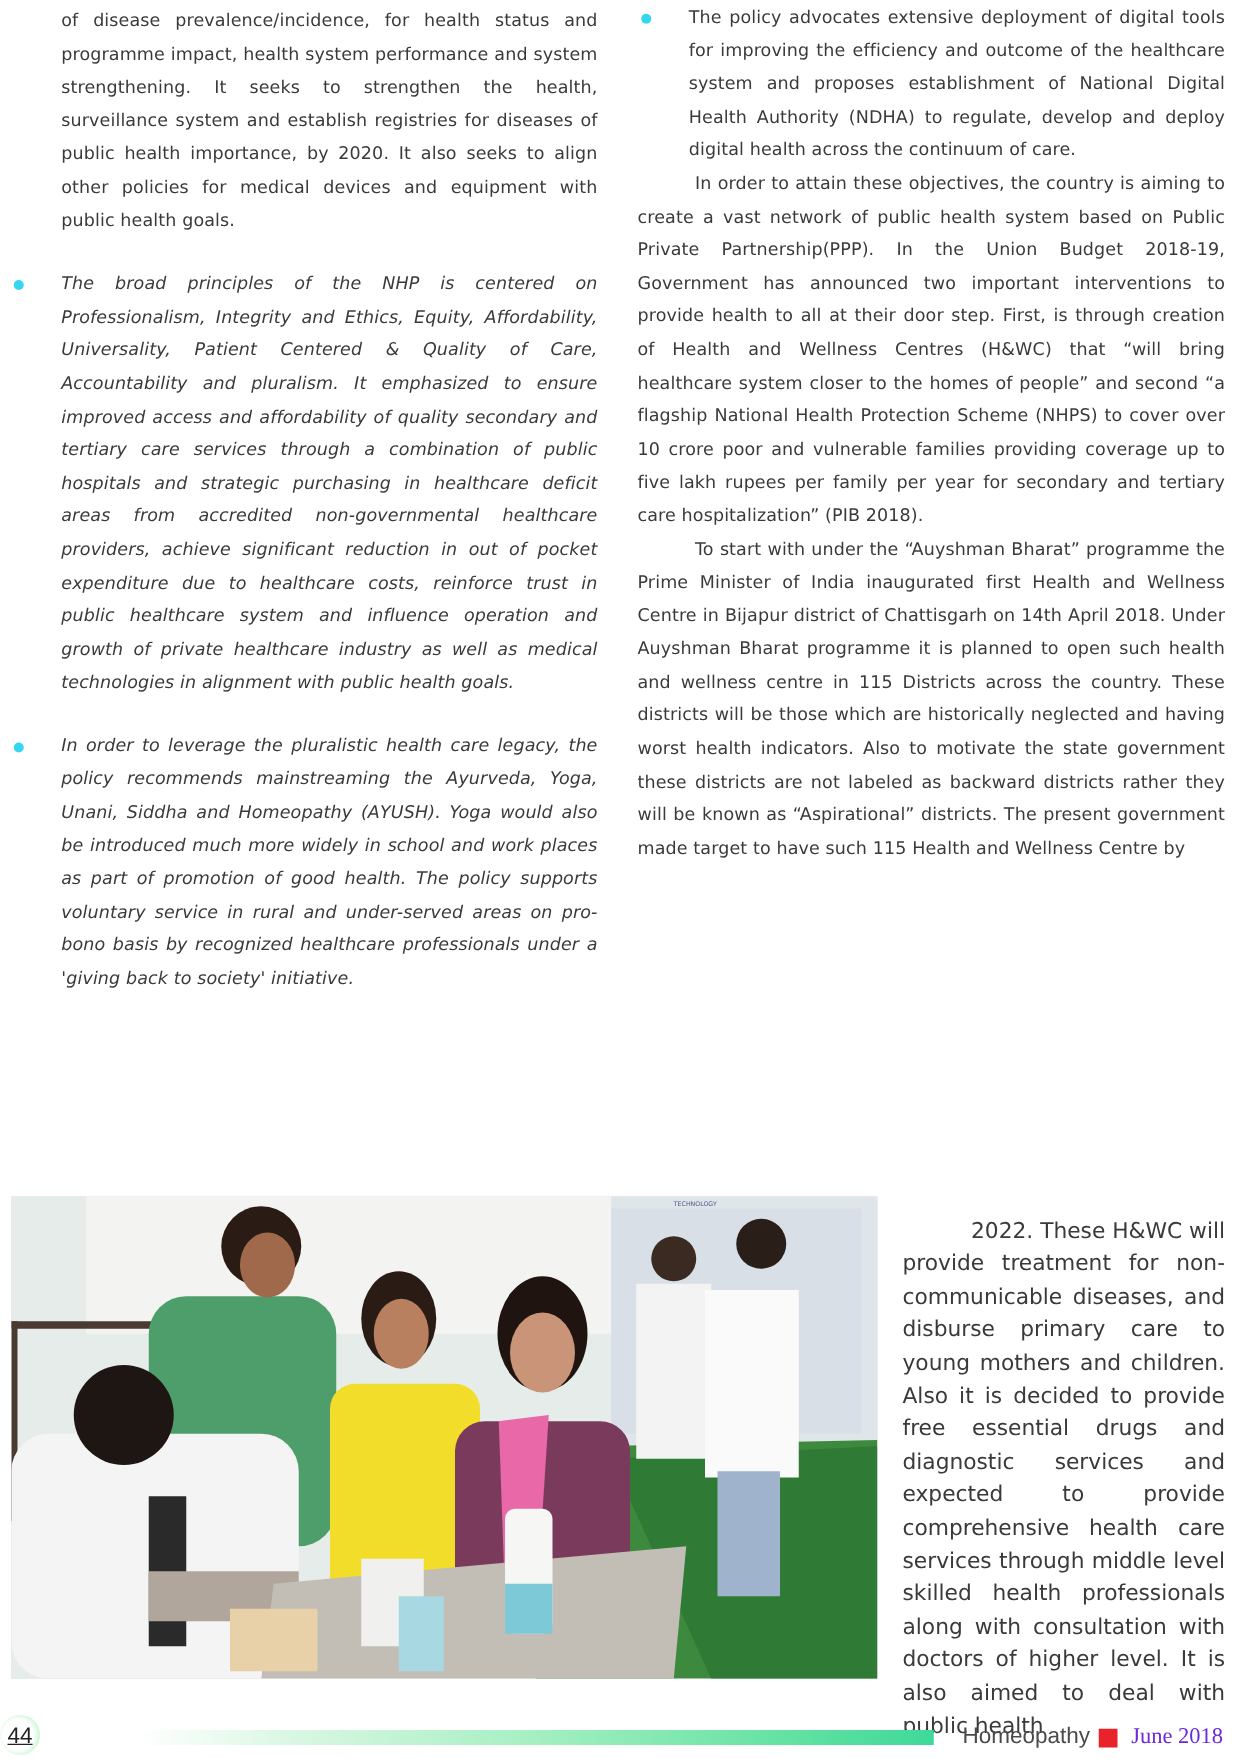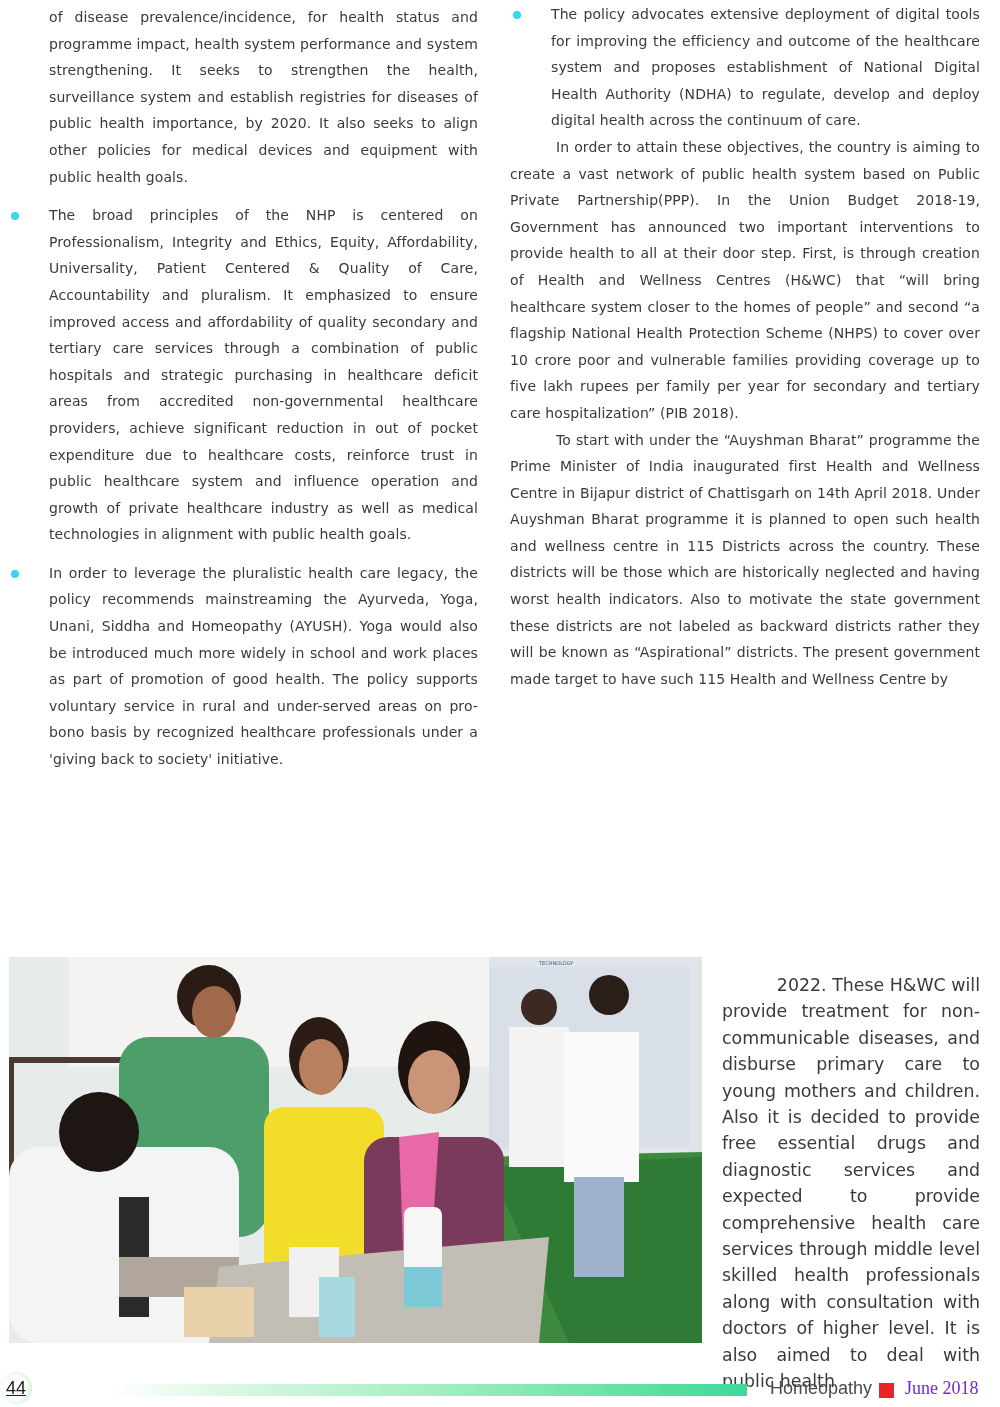--- a/index.html
+++ b/index.html
@@ -6,21 +6,21 @@
     body { width: 1000px; height: 1407px; position: relative; overflow: hidden;
       font-family: "DejaVu Sans", "Liberation Sans", sans-serif; color: #3a3a3a; }
     .col { position: absolute; top: 0; font-size: 14px; line-height: 26.6px; letter-spacing: 0.1px; }
     .col-left { left: 8px; width: 470px; }
     .col-right { left: 510px; width: 470px; }
     .bullet-item { position: relative; padding-left: 41px; text-align: justify; text-align-last: left; }
     .bullet-dot { position: absolute; left: 3px; top: 10px; width: 8px; height: 8px; border-radius: 50%;
       background: #35d6ee; }
     .para { text-align: justify; }
     .indent { text-indent: 46px; }
-    .gap { margin-top: 12px; }
+    .gap { margin-top: 24px; font-style: italic; }
     .gap2 { }
     #p-left-cont { margin-top: 4px; }
     #p-right-bullet { margin-top: 1px; }
     #wrap-text { position: absolute; left: 722px; top: 926px; width: 258px; font-size: 17.4px;
       line-height: 26.4px; text-align: justify; margin-top: 46px; }
     #wrap-first { text-align: right; }
 
     
     #photo { position: absolute; left: 9px; top: 957px; width: 693px; height: 386px; overflow: hidden;
       background: #dfe6e3; }

